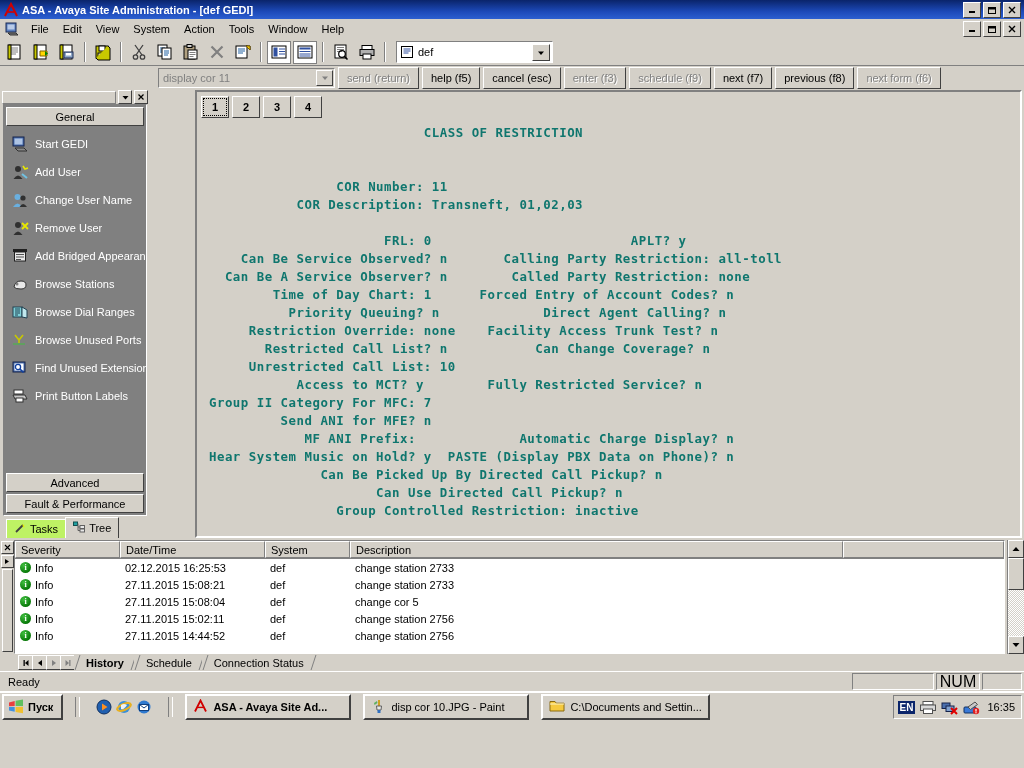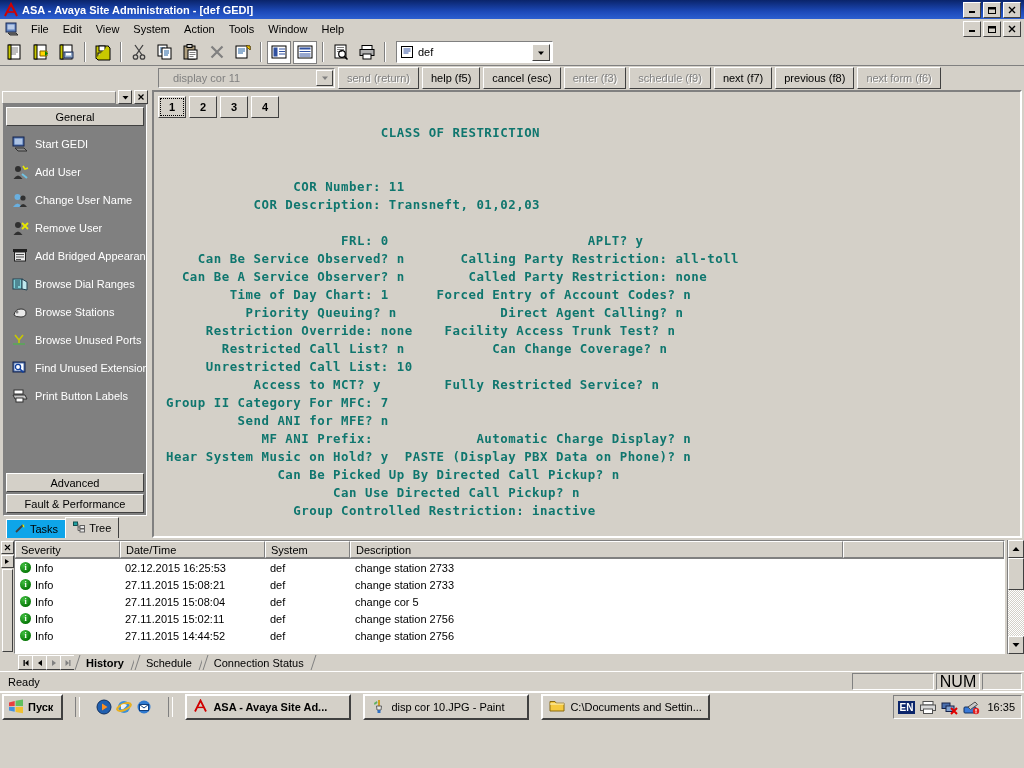--- a/index.html
+++ b/index.html
@@ -62,35 +62,35 @@
     display:flex;align-items:center;justify-content:center;
   }
 
   
   .cmdbar{height:24px;background:#d4d0c8;display:flex;align-items:center;padding-left:158px;}
   .cmdcombo{
     width:175px;height:18px;background:#d4d0c8;
     border:1px solid;border-color:#808080 #fff #fff #808080;
     display:flex;align-items:center;position:relative;
   }
-  .cmdcombo .ct{font-size:11px;color:#808080;padding-left:4px;margin-left:10px;}
+  .cmdcombo .ct{font-size:11px;color:#808080;padding-left:4px;}
   .cmdcombo .ca{
     position:absolute;right:1px;top:1px;width:15px;height:14px;background:#d4d0c8;
     border:1px solid;border-color:#fff #404040 #404040 #fff;
     display:flex;align-items:center;justify-content:center;
   }
   .cbtn{
     height:20px;margin-left:3px;padding:0 8px;background:#d4d0c8;
     border:1px solid;border-color:#fff #404040 #404040 #fff;
     display:flex;align-items:center;justify-content:center;font-size:11px;white-space:nowrap;
   }
   .cbtn.dis{color:#808080;text-shadow:1px 1px 0 #fff;}
 
   
-  .workrow{display:flex;height:448px;}
+  .workrow{display:flex;height:448px;gap:43px;}
 
   .sidebar{width:150px;display:flex;flex-direction:column;background:#d4d0c8;}
   .sbhdr{
     height:14px;display:flex;align-items:center;padding:0 2px;background:#d4d0c8;
   }
   .sbgrip{
     flex:1;height:11px;
     border:1px solid;border-color:#fff #808080 #808080 #fff;background:#d4d0c8;
   }
   .sbsm{
@@ -111,21 +111,21 @@
   .grpitems{flex:1;padding-top:4px;overflow:hidden;}
   .sbitem{
     height:28px;display:flex;align-items:center;padding-left:7px;color:#fff;font-size:11px;
     white-space:nowrap;overflow:hidden;
   }
   .sbitem .sico{width:18px;height:18px;margin-right:6px;flex:none;position:relative;}
   .sbbottom{margin-bottom:2px;}
   .tabsrow{height:22px;display:flex;align-items:flex-end;padding-left:6px;background:#d4d0c8;}
   .btab{
     height:18px;padding:0 7px;display:flex;align-items:center;gap:4px;font-size:11px;
-    background:#0ea5e9;border:1px solid;border-color:#fff #404040 #404040 #fff;
+    background:#bef264;border:1px solid;border-color:#fff #404040 #404040 #fff;
     border-bottom:none;margin-right:-1px;
   }
   .btab.sel{height:20px;background:#d4d0c8;position:relative;z-index:2;}
 
   
   .mdi{
     flex:1;margin:0 2px 0 2px;background:#d4d0c8;
     border:2px solid;border-color:#808080 #fff #fff #808080;
     display:flex;flex-direction:column;position:relative;
   }
@@ -520,36 +520,36 @@
                 <rect x="3.5" y="5" width="11" height="9" fill="#e8e8e8" stroke="#202020"></rect>
                 <path d="M5 7.5h8M5 10h8M5 12.5h5" stroke="#505050"></path>
               </svg>
             </span>
             <span>Add Bridged Appearan</span>
           </div>
 
           <div class="sbitem">
             <span class="sico">
               <svg width="18" height="18" viewBox="0 0 18 18">
+                <path d="M3 12 q1 -6 7 -6 q5 0 5 4 q0 4 -5 4 q-6 0 -7 -2z" fill="#e8e8e8" stroke="#303030"></path>
+                <circle cx="6" cy="9" r="1.5" fill="#808080"></circle>
+              </svg>
+            </span>
+            <span>Browse Stations</span>
+          </div>
+
+          <div class="sbitem">
+            <span class="sico">
+              <svg width="18" height="18" viewBox="0 0 18 18">
                 <rect x="2" y="4" width="9" height="10" fill="#7fd0d8" stroke="#204050"></rect>
                 <path d="M4 6h5M4 8h5M4 10h5M4 12h3" stroke="#204050"></path>
                 <path d="M11 4 l5 3 l0 8 l-5 -1z" fill="#c0e8ee" stroke="#204050"></path>
               </svg>
             </span>
             <span>Browse Dial Ranges</span>
-          </div>
-
-          <div class="sbitem">
-            <span class="sico">
-              <svg width="18" height="18" viewBox="0 0 18 18">
-                <path d="M3 12 q1 -6 7 -6 q5 0 5 4 q0 4 -5 4 q-6 0 -7 -2z" fill="#e8e8e8" stroke="#303030"></path>
-                <circle cx="6" cy="9" r="1.5" fill="#808080"></circle>
-              </svg>
-            </span>
-            <span>Browse Stations</span>
           </div>
 
           <div class="sbitem">
             <span class="sico">
               <svg width="18" height="18" viewBox="0 0 18 18">
                 <path d="M4 4 l4 5 M12 4 l-4 5 M8 9 l0 5" stroke="#c8c800" stroke-width="1.6" fill="none"></path>
                 <rect x="2" y="12" width="12" height="2" fill="#60a060"></rect>
               </svg>
             </span>
             <span>Browse Unused Ports</span>

